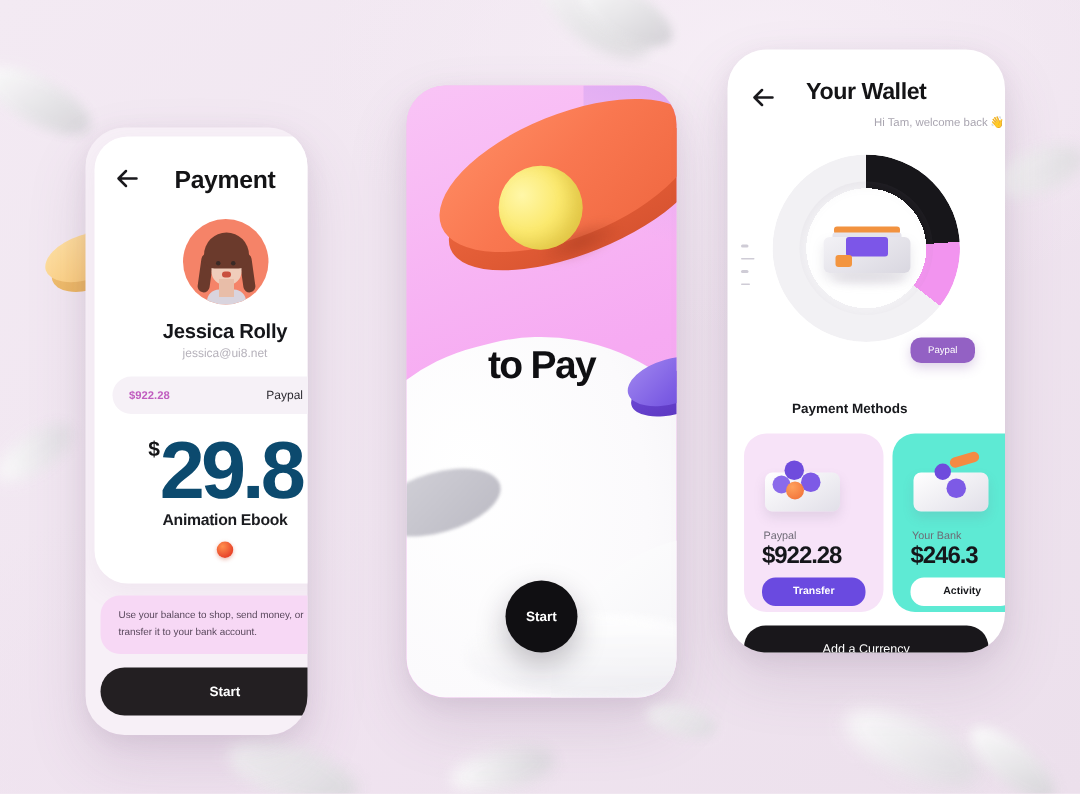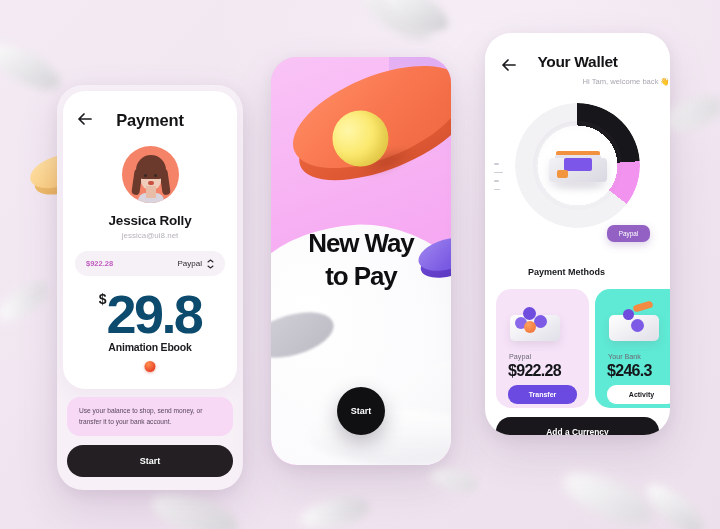--- a/index.html
+++ b/index.html
@@ -34,21 +34,21 @@
   .disc-yellow .top{position:absolute;left:0;top:0;width:58px;height:30px;border-radius:50%;
     background:linear-gradient(150deg,#ffe3a8 0%,#fcd083 55%,#f2bc63 100%);}
   .disc-yellow .side{position:absolute;left:2px;top:9px;width:54px;height:28px;border-radius:50%;
     background:linear-gradient(150deg,#f2c274,#e7ad55);z-index:-1;}
 
   
   .phone{position:absolute;border-radius:26px;overflow:hidden;}
   .phone-shadow{box-shadow:0 18px 40px rgba(120,85,125,.16),0 4px 14px rgba(120,85,125,.10);}
 
   
-  #phone1{left:57px;top:85px;width:186px;height:405px;background:#f7f0f7;}
+  #phone1{left:57px;top:85px;width:148px;height:405px;background:#f7f0f7;}
   .p1-card{position:absolute;left:6px;top:6px;width:174px;height:298px;background:#fff;border-radius:22px;
            box-shadow:0 6px 18px rgba(150,120,155,.07);}
   .p1-head{position:absolute;left:0;top:20px;width:174px;text-align:center;}
   .p1-title{font-size:16.5px;font-weight:700;color:#141416;letter-spacing:-.2px;}
   .back-arrow{position:absolute;left:14px;top:21px;width:16px;height:14px;}
   .back-arrow svg{display:block;}
   .avatar{position:absolute;left:59px;top:55px;width:57px;height:57px;border-radius:50%;
           background:#f58368;overflow:hidden;}
   .avatar .face{position:absolute;left:50%;top:9px;transform:translateX(-50%);width:36px;height:48px;}
   .hair{position:absolute;left:3px;top:0;width:30px;height:24px;border-radius:15px 15px 7px 7px;background:#6b3a2c;}
@@ -173,21 +173,21 @@
   .pm-label{position:absolute;left:13px;top:63px;font-size:7.2px;color:#6d6a75;}
   .pm-value{position:absolute;left:12px;top:73px;font-size:16px;font-weight:700;color:#15161a;letter-spacing:-.7px;}
   .pm-btn{position:absolute;left:12px;top:96px;width:69px;height:19px;border-radius:9px;
     display:flex;align-items:center;justify-content:center;}
   .btn-transfer{background:#6a4ae0;}
   .btn-transfer span{font-size:7px;font-weight:700;color:#fff;}
   .btn-activity{background:#ffffff;}
   .btn-activity span{font-size:7px;font-weight:700;color:#17181c;}
   .p3-add{position:absolute;left:11px;top:384px;width:163px;height:29px;border-radius:15px;background:#19171b;
           display:flex;align-items:center;justify-content:center;}
-  .p3-add span{font-size:8.4px;font-weight:700;color:#fff;}
+  .p3-add span{font-size:8.4px;font-weight:400;color:#fff;}
 </style>
 </head>
 <body>
 
 <div class="stage">
   <div class="bg-wash"></div>
 
   <div class="blob blob-a"></div>
   <div class="blob blob-b"></div>
   <div class="blob blob-c"></div>
@@ -278,21 +278,20 @@
       <div class="ball-shadow"></div>
       <div class="ball-yellow"></div>
     </div>
 
     <div class="disc-purple">
       <div class="pu-side"></div>
         <div class="pu-top"></div>
     </div>
 
     <div class="p2-title">
-      <span class="l1">New Way</span>
       <span class="l2">to Pay</span>
     </div>
 
     <div class="p2-start">
       <span>Start</span>
     </div>
   </div>
 
   <div class="phone phone-shadow" id="phone3">
     <div class="p3-back">

